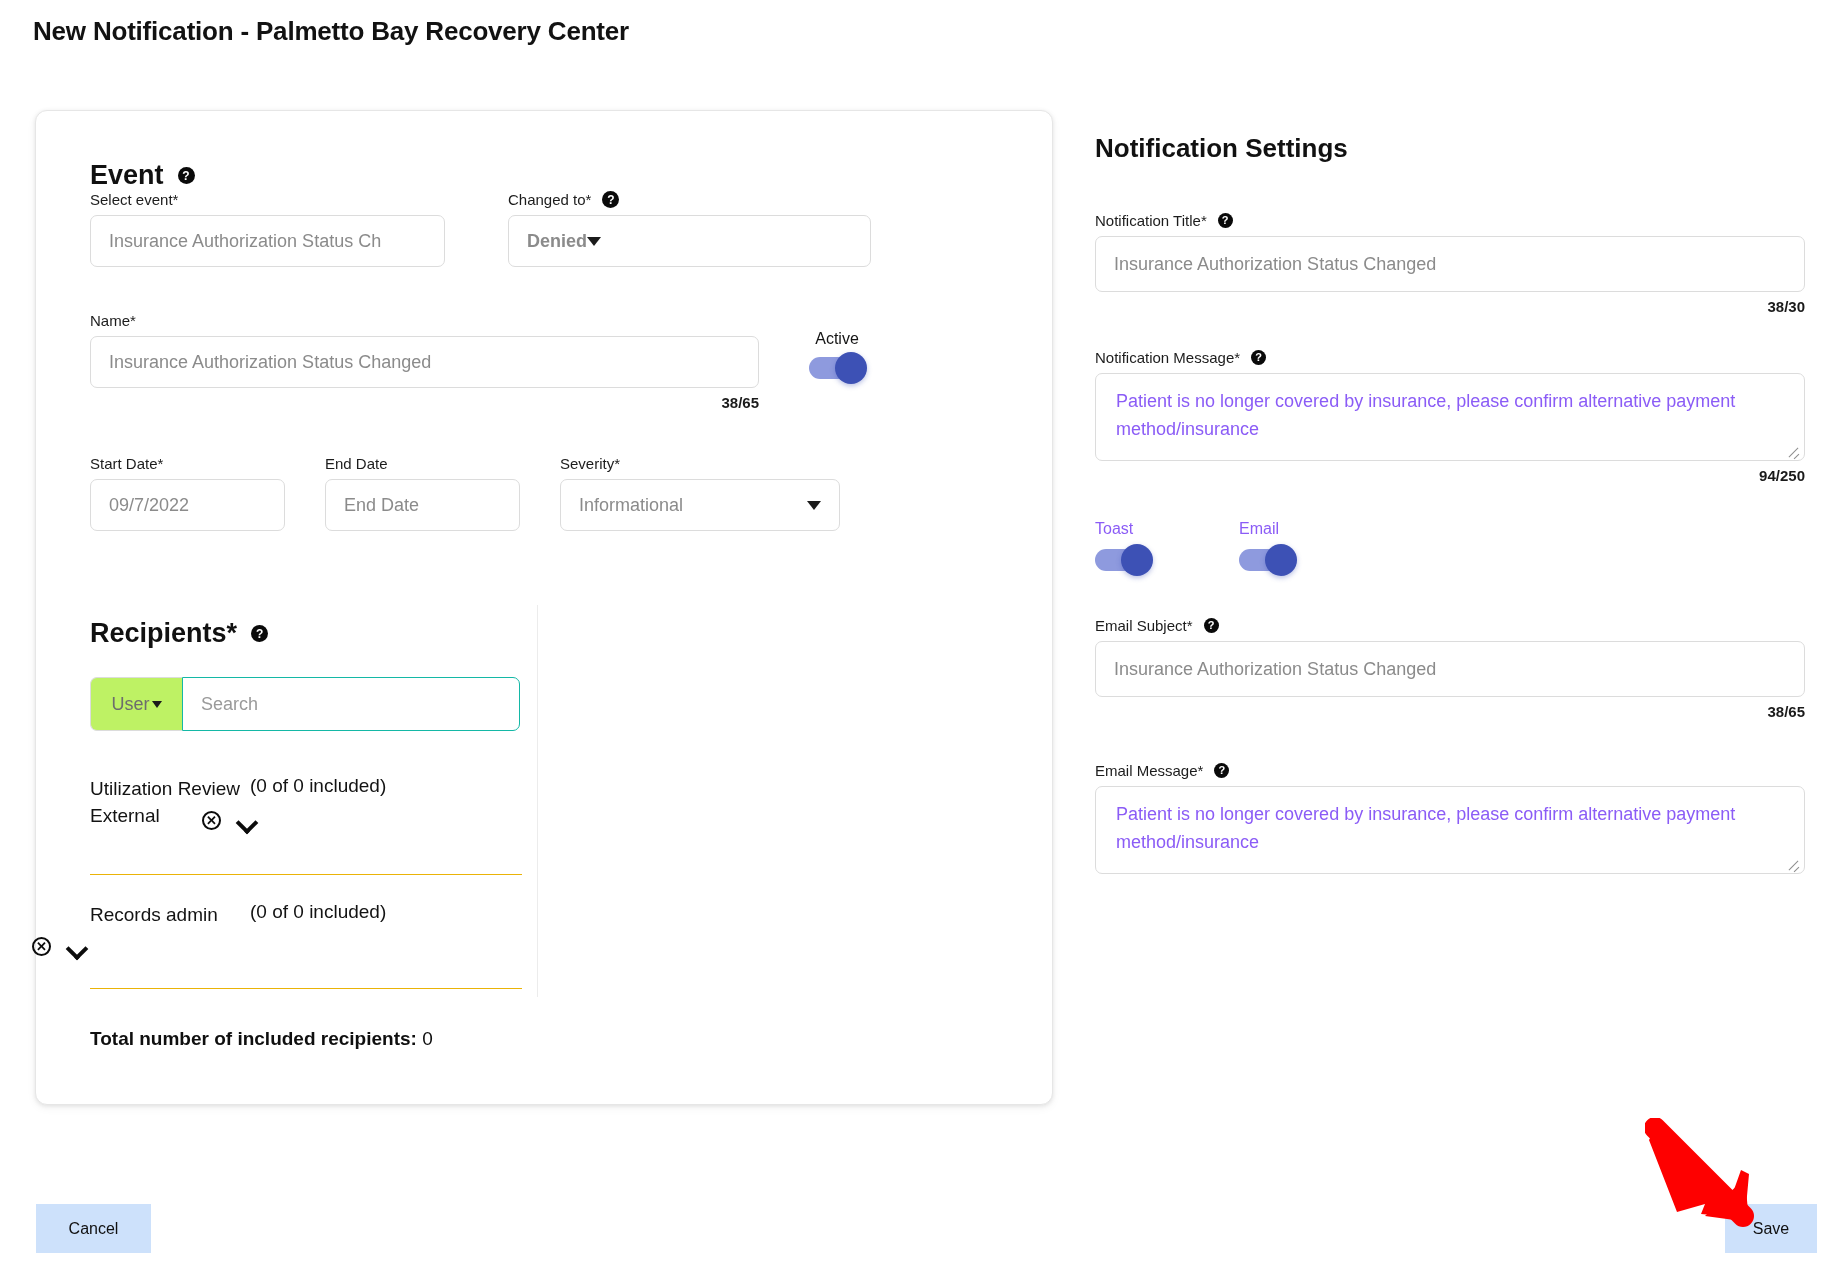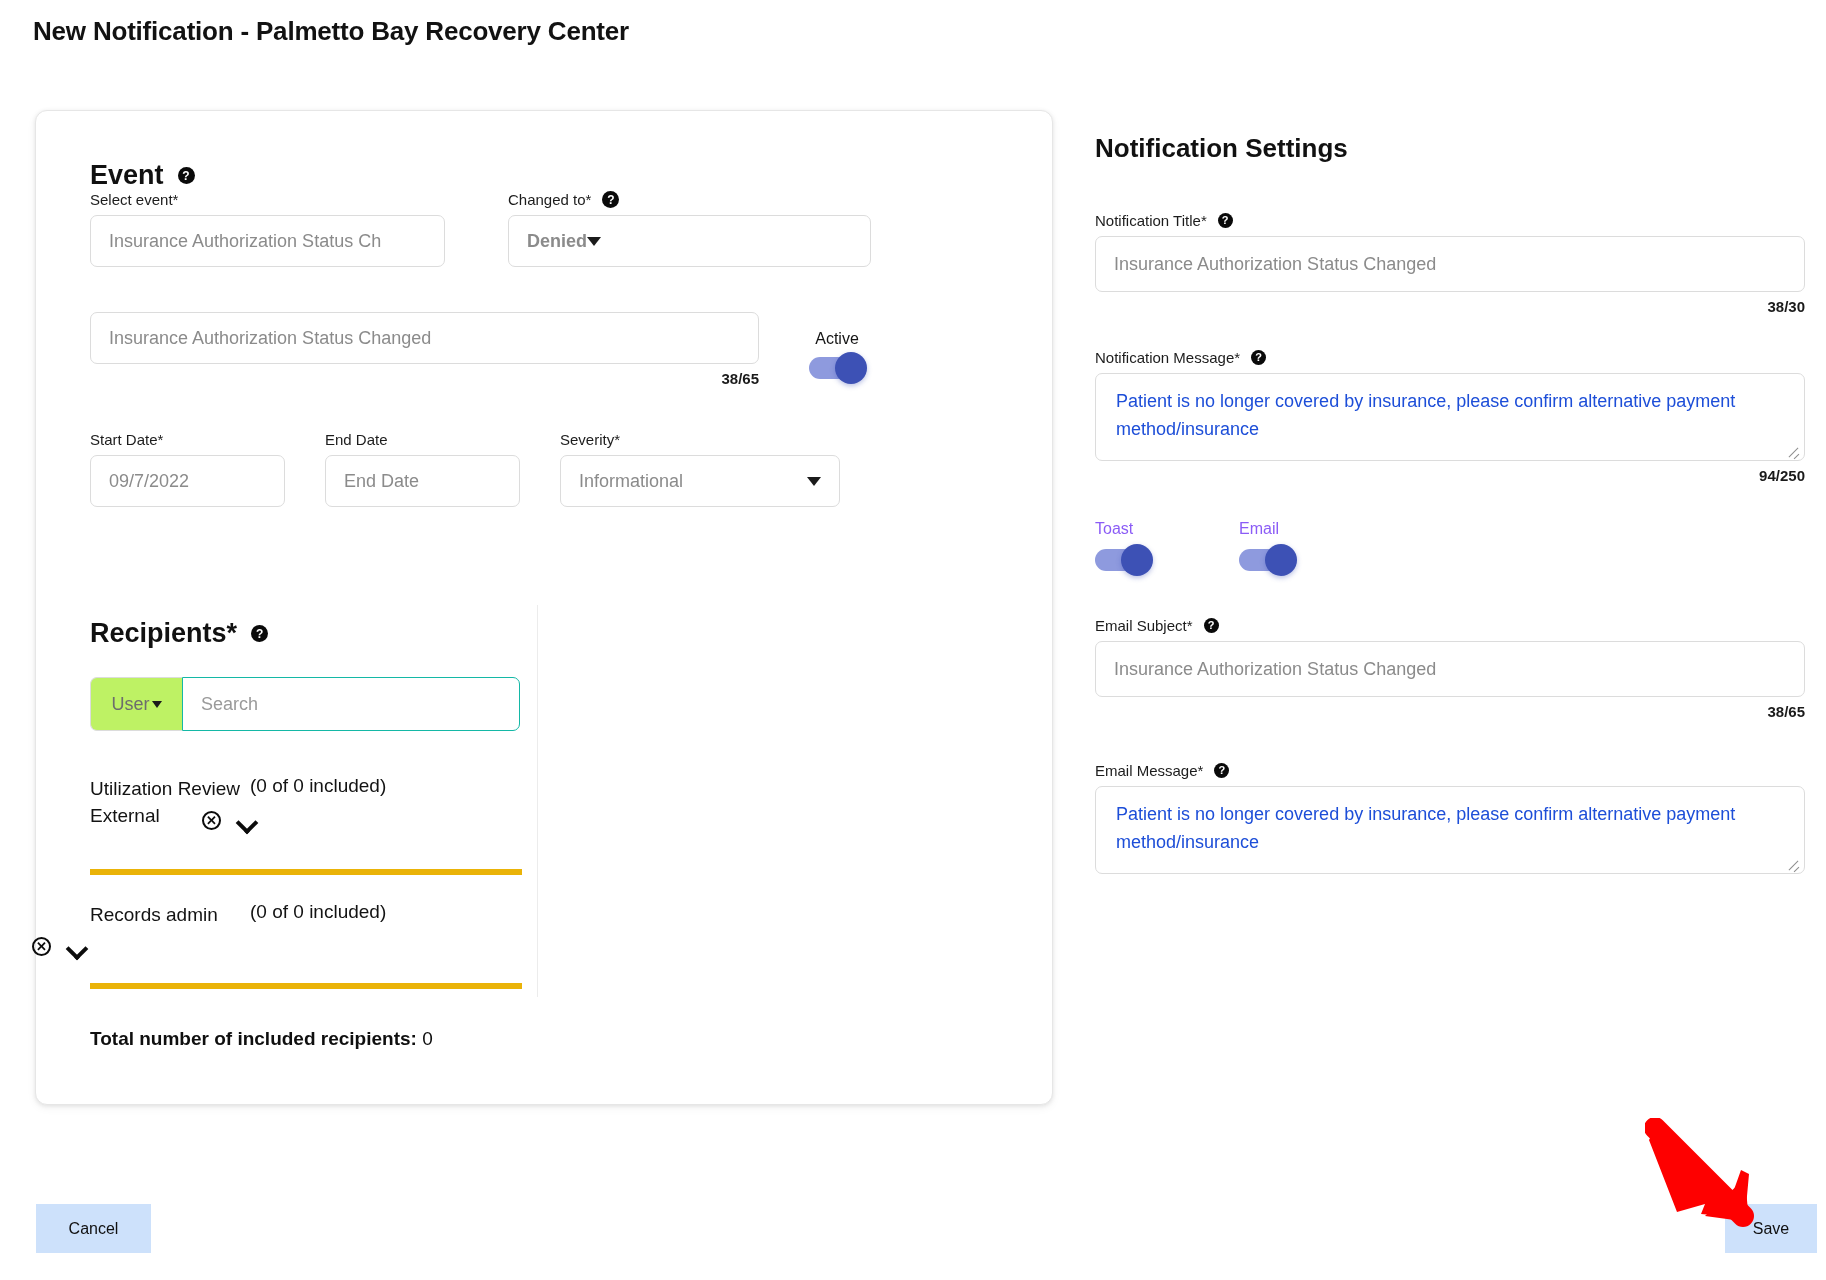--- a/index.html
+++ b/index.html
@@ -202,21 +202,21 @@
     top: 605px;
     width: 1px;
     height: 392px;
     background: #ececec;
   }
 
   .recip-list { position: absolute; left: 90px; top: 775px; width: 432px; }
   .recip-row {
     position: relative;
     padding-bottom: 0;
-    border-bottom: 6px solid #eab308;
+    border-bottom: 1px solid #eab308;
     min-height: 100px;
   }
   .recip-row + .recip-row { margin-top: 26px; }
   .recip-inner { display: flex; align-items: flex-start; }
   .recip-name {
     font-size: 19px;
     color: #131313;
     line-height: 1.44;
     width: 160px;
   }
@@ -287,21 +287,21 @@
   .set-field { margin-bottom: 0; }
   .set-field .input-box { height: 56px; }
 
   .textarea-box {
     border: 1px solid #dcdcdc;
     border-radius: 7px;
     background: #fff;
     height: 88px;
     padding: 14px 20px;
     font-size: 18px;
-    color: #1d4ed8;
+    color: #8b5cf6;
     line-height: 1.55;
     position: relative;
   }
   .resize-grip {
     position: absolute;
     right: 4px; bottom: 3px;
     width: 14px; height: 14px;
     cursor: nwse-resize;
   }
   .resize-grip::before,
@@ -394,20 +394,21 @@
         </div>
         <div class="input-box" style="justify-content:flex-start;font-weight:bold;">
           <span>Denied</span>
           <span class="caret"></span>
         </div>
       </div>
     </div>
 
     <div class="name-row">
       <div class="name-col">
+        <div class="field-label">Name*</div>
         <div class="input-box">
           <span>Insurance Authorization Status Changed</span>
         </div>
         <div class="counter">38/65</div>
       </div>
 
       <div class="active-col">
         <div class="active-label">Active</div>
         <div class="toggle">
           <span class="track"></span>

